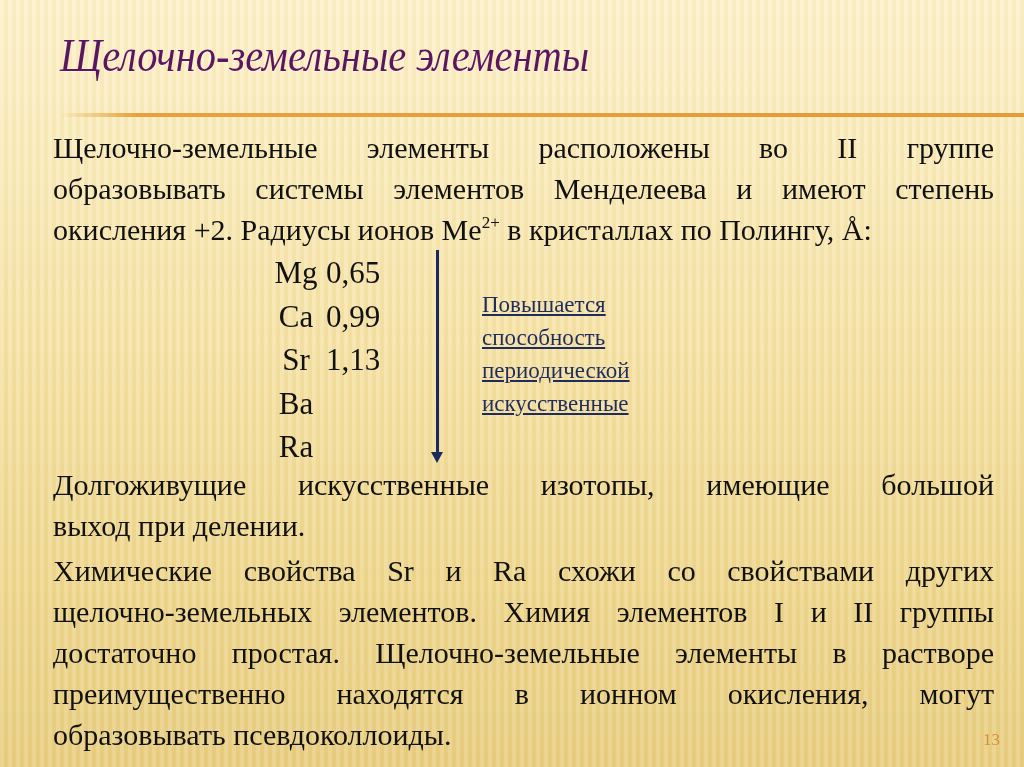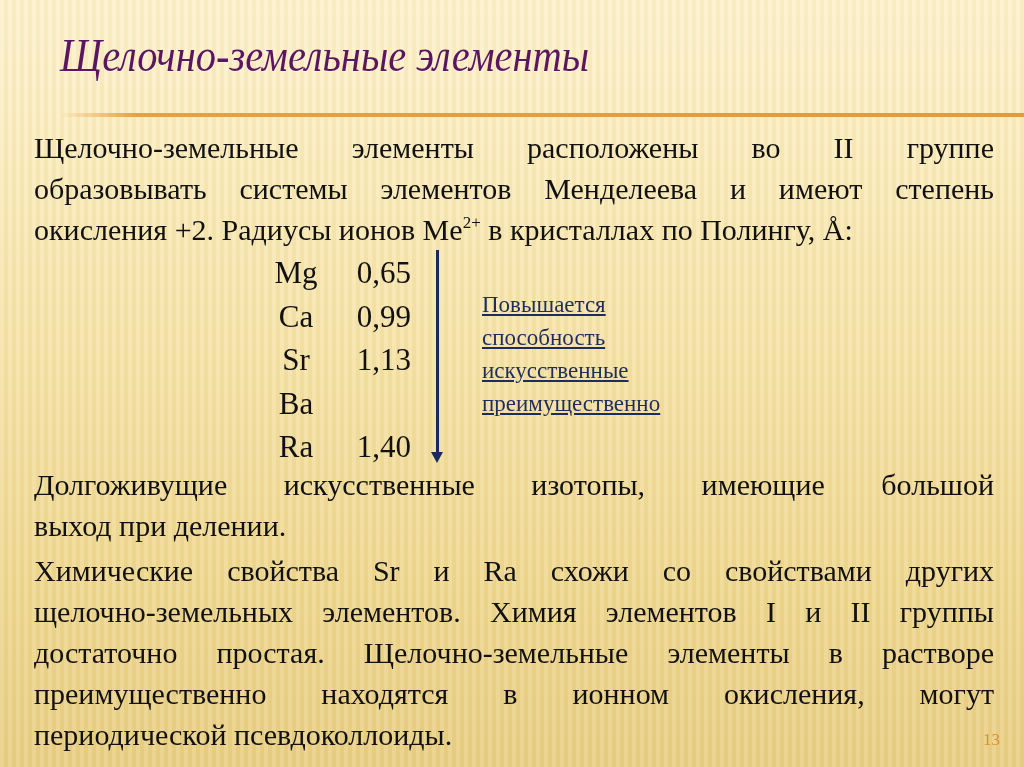--- a/index.html
+++ b/index.html
@@ -21,30 +21,30 @@
   }
   .rule {
     position: absolute; left: 60px; right: 0; top: 113px; height: 4px;
     background: linear-gradient(90deg, rgba(230,150,50,0.0) 0%, #e8a040 8%, #e69a3a 100%);
   }
   .p {
     position: absolute; left: 34px; width: 960px;
     font-size: 30px; color: #111; line-height: 41px;
     text-align: justify; text-align-last: auto;
   }
-  .p .ln { display: block; text-align: justify; text-align-last: justify; white-space: nowrap; }
+  .p .ln { display: block; text-align: justify; text-align-last: justify; white-space: nowrap; margin-left: 19px; }
   .p .ln.last { text-align-last: left; }
   sup { font-size: 17px; vertical-align: 12px; line-height: 0; }
   .table {
     position: absolute; left: 271px; top: 251px;
     font-size: 31px; color: #111; line-height: 43.5px;
   }
   .row { display: flex; width: 140px; justify-content: space-between; }
   .row .el { width: 50px; text-align: center; }
-  .row .val { text-align: right; width: 85px; }
+  .row .val { text-align: left; width: 85px; }
   .arrow {
     position: absolute; left: 436px; top: 250px; width: 3px; height: 205px; background: #1a2a5c;
   }
   .arrow-head {
     position: absolute; left: 431px; top: 452px; width: 0; height: 0;
     border-left: 6.5px solid transparent; border-right: 6.5px solid transparent;
     border-top: 11px solid #1a2a5c;
   }
   .note {
     position: absolute; left: 482px; top: 288px;
@@ -80,41 +80,40 @@
       </div>
     <div class="row">
         <span class="el">Sr</span>
         <span class="val">1,13</span>
       </div>
     <div class="row">
         <span class="el">Ba</span>
       </div>
     <div class="row">
         <span class="el">Ra</span>
-        <span class="val">1,40</span>
       </div>
   </div>
 
   <div class="arrow"></div>
   <div class="arrow-head"></div>
 
   <div class="note">
     <div>Повышается</div>
     <div>способность</div>
+    <div>периодической</div>
     <div>искусственные</div>
-    <div>преимущественно</div>
   </div>
 
   <div class="p" style="top:464px;">
     <span class="ln">Долгоживущие искусственные изотопы, имеющие большой</span>
     <span class="ln last">выход при делении.</span>
   </div>
 
   <div class="p" style="top:550px;">
     <span class="ln">Химические свойства Sr и Ra схожи со свойствами других</span>
     <span class="ln">щелочно-земельных элементов. Химия элементов I и II группы</span>
     <span class="ln">достаточно простая. Щелочно-земельные элементы в растворе</span>
     <span class="ln">преимущественно находятся в ионном окисления, могут</span>
-    <span class="ln last">периодической псевдоколлоиды.</span>
+    <span class="ln last">образовывать псевдоколлоиды.</span>
   </div>
 
   <div class="page-num">13</div>
 </div>
 
 </body></html>

